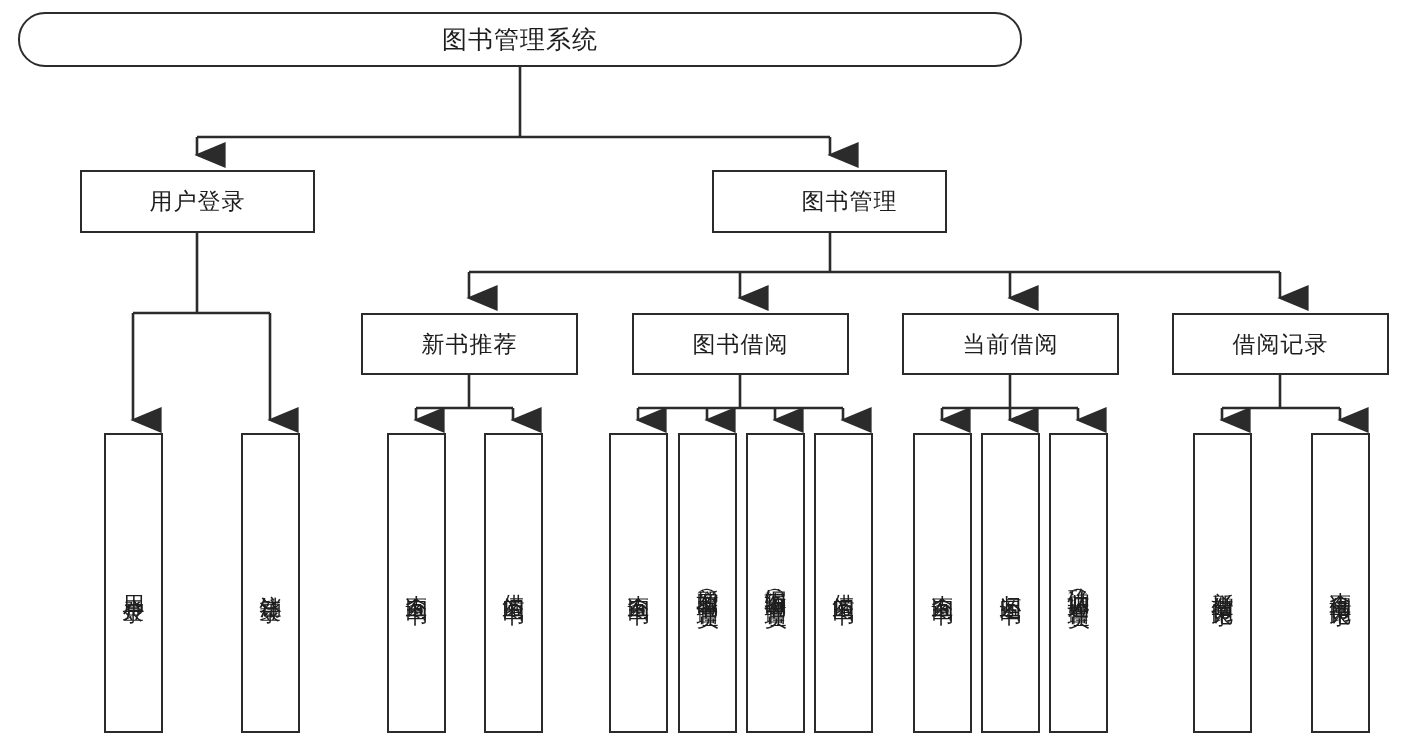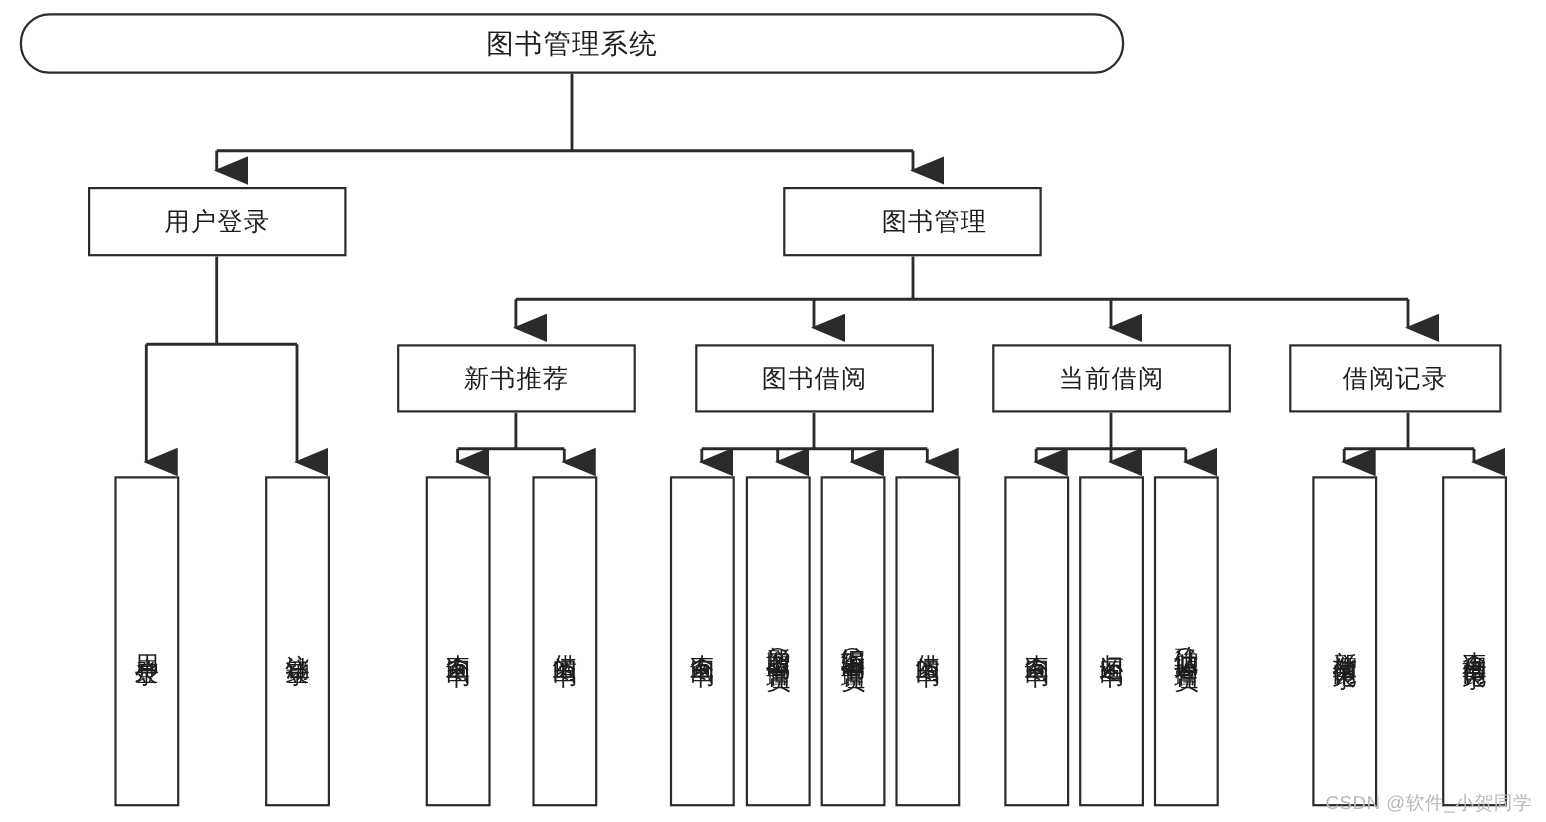--- a/index.html
+++ b/index.html
@@ -143,21 +143,21 @@
 
   <div class="node level-2" style="left:361px; top:313px; width:217px; height:62px;text-align:right;">
     <span class="node-label">新书推荐</span>
   </div>
   <div class="node level-2" style="left:902px; top:313px; width:217px; height:62px;">
     <span class="node-label">当前借阅</span>
   </div>
   <div class="node level-2" style="left:632px; top:313px; width:217px; height:62px;">
     <span class="node-label">图书借阅</span>
   </div>
-  <div class="node level-2" style="left:1172px; top:313px; width:193px; height:62px;">
+  <div class="node level-2" style="left:1172px; top:313px; width:217px; height:62px;">
     <span class="node-label">借阅记录</span>
   </div>
 
   <div class="node leaf" style="left:104px; top:433px; width:59px; height:300px;">
     <span class="node-label">用户登录</span>
   </div>
   <div class="node leaf" style="left:241px; top:433px; width:59px; height:300px;">
     <span class="node-label">注销登录</span>
   </div>
 
@@ -191,15 +191,14 @@
     <span class="node-label">确认归还（管理员）</span>
   </div>
 
   <div class="node leaf" style="left:1193px; top:433px; width:59px; height:300px;">
     <span class="node-label">新增借阅记录</span>
   </div>
   <div class="node leaf" style="left:1311px; top:433px; width:59px; height:300px;">
     <span class="node-label">查询借阅记录</span>
   </div>
 
-  <div id="watermark">CSDN @软件_小贺同学</div>
 
 </div>
 
 </body></html>

